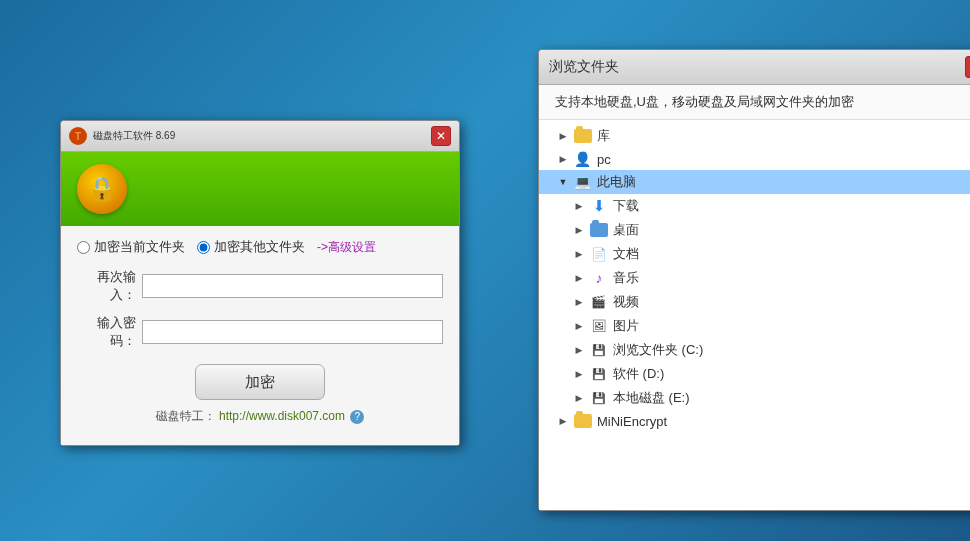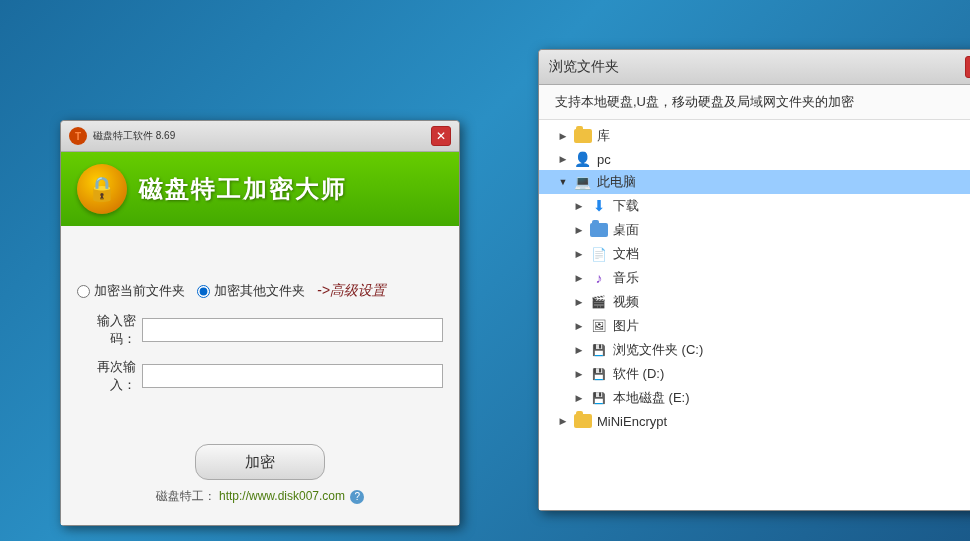--- a/index.html
+++ b/index.html
@@ -94,39 +94,37 @@
       background: #f5f5f5;
     }
 
     .radio-row {
       display: flex;
       align-items: center;
       gap: 12px;
       margin-bottom: 12px;
       font-size: 13px;
       color: #333;
-      margin-top: 44px;
     }
     .radio-item {
       display: flex;
       align-items: center;
       gap: 4px;
       cursor: pointer;
     }
     .radio-input {
       width: 13px;
       height: 13px;
       accent-color: #0066cc;
     }
     .advanced-link {
-      color: #7f1d1d;
-      font-size: 14px;
+      color: #a21caf;
+      font-size: 12px;
       cursor: pointer;
       text-decoration: none;
-      font-style: italic;
     }
 
     .form-row {
       display: flex;
       align-items: center;
       margin-bottom: 10px;
       font-size: 13px;
       color: #333;
     }
     .form-label {
@@ -148,26 +146,25 @@
       justify-content: center;
       gap: 24px;
       margin-top: 14px;
       margin-bottom: 8px;
     }
     .dialog-btn {
       width: 130px;
       height: 36px;
       background: linear-gradient(to bottom, #f8f8f8, #d8d8d8);
       border: 1px solid #aaa;
-      border-radius: 13px;
+      border-radius: 7px;
       font-size: 15px;
       color: #333;
       cursor: pointer;
       font-family: 'Microsoft YaHei', SimHei, sans-serif;
-      margin-top: 36px;
     }
 
     .footer-row {
       text-align: center;
       font-size: 12px;
       color: #555;
       padding-bottom: 8px;
     }
     .footer-link {
       color: #4d7c0f;
@@ -327,43 +324,42 @@
 
 <div class="left-dialog">
   <div class="dialog-titlebar">
     <div class="icon">T</div>
     <span class="title-text">磁盘特工软件 8.69</span>
     <div class="close-btn">✕</div>
   </div>
 
   <div class="dialog-header-banner">
     <div class="banner-icon">🔒</div>
-    <div class="banner-title">磁盘特工加密大师</div>
   </div>
 
   <div class="dialog-body">
     <div class="radio-row">
       <label class="radio-item">
         <input type="radio" class="radio-input" name="enc_mode" style="">
         <span>加密当前文件夹</span>
       </label>
       <label class="radio-item">
         <input type="radio" class="radio-input" name="enc_mode" checked="" style="">
         <span>加密其他文件夹</span>
       </label>
       <a class="advanced-link">-&gt;高级设置</a>
     </div>
 
     <div class="form-row">
+      <span class="form-label">再次输入：</span>
+      <input type="password" class="form-input" style="">
+    </div>
+
+    <div class="form-row">
       <span class="form-label">输入密码：</span>
-      <input type="password" class="form-input" style="">
-    </div>
-
-    <div class="form-row">
-      <span class="form-label">再次输入：</span>
       <input type="password" class="form-input" style="">
     </div>
 
     <div class="button-row">
       <button class="dialog-btn">加密</button>
     </div>
 
     <div class="footer-row">
       <span>磁盘特工：</span>
       <a class="footer-link">http://www.disk007.com</a>

